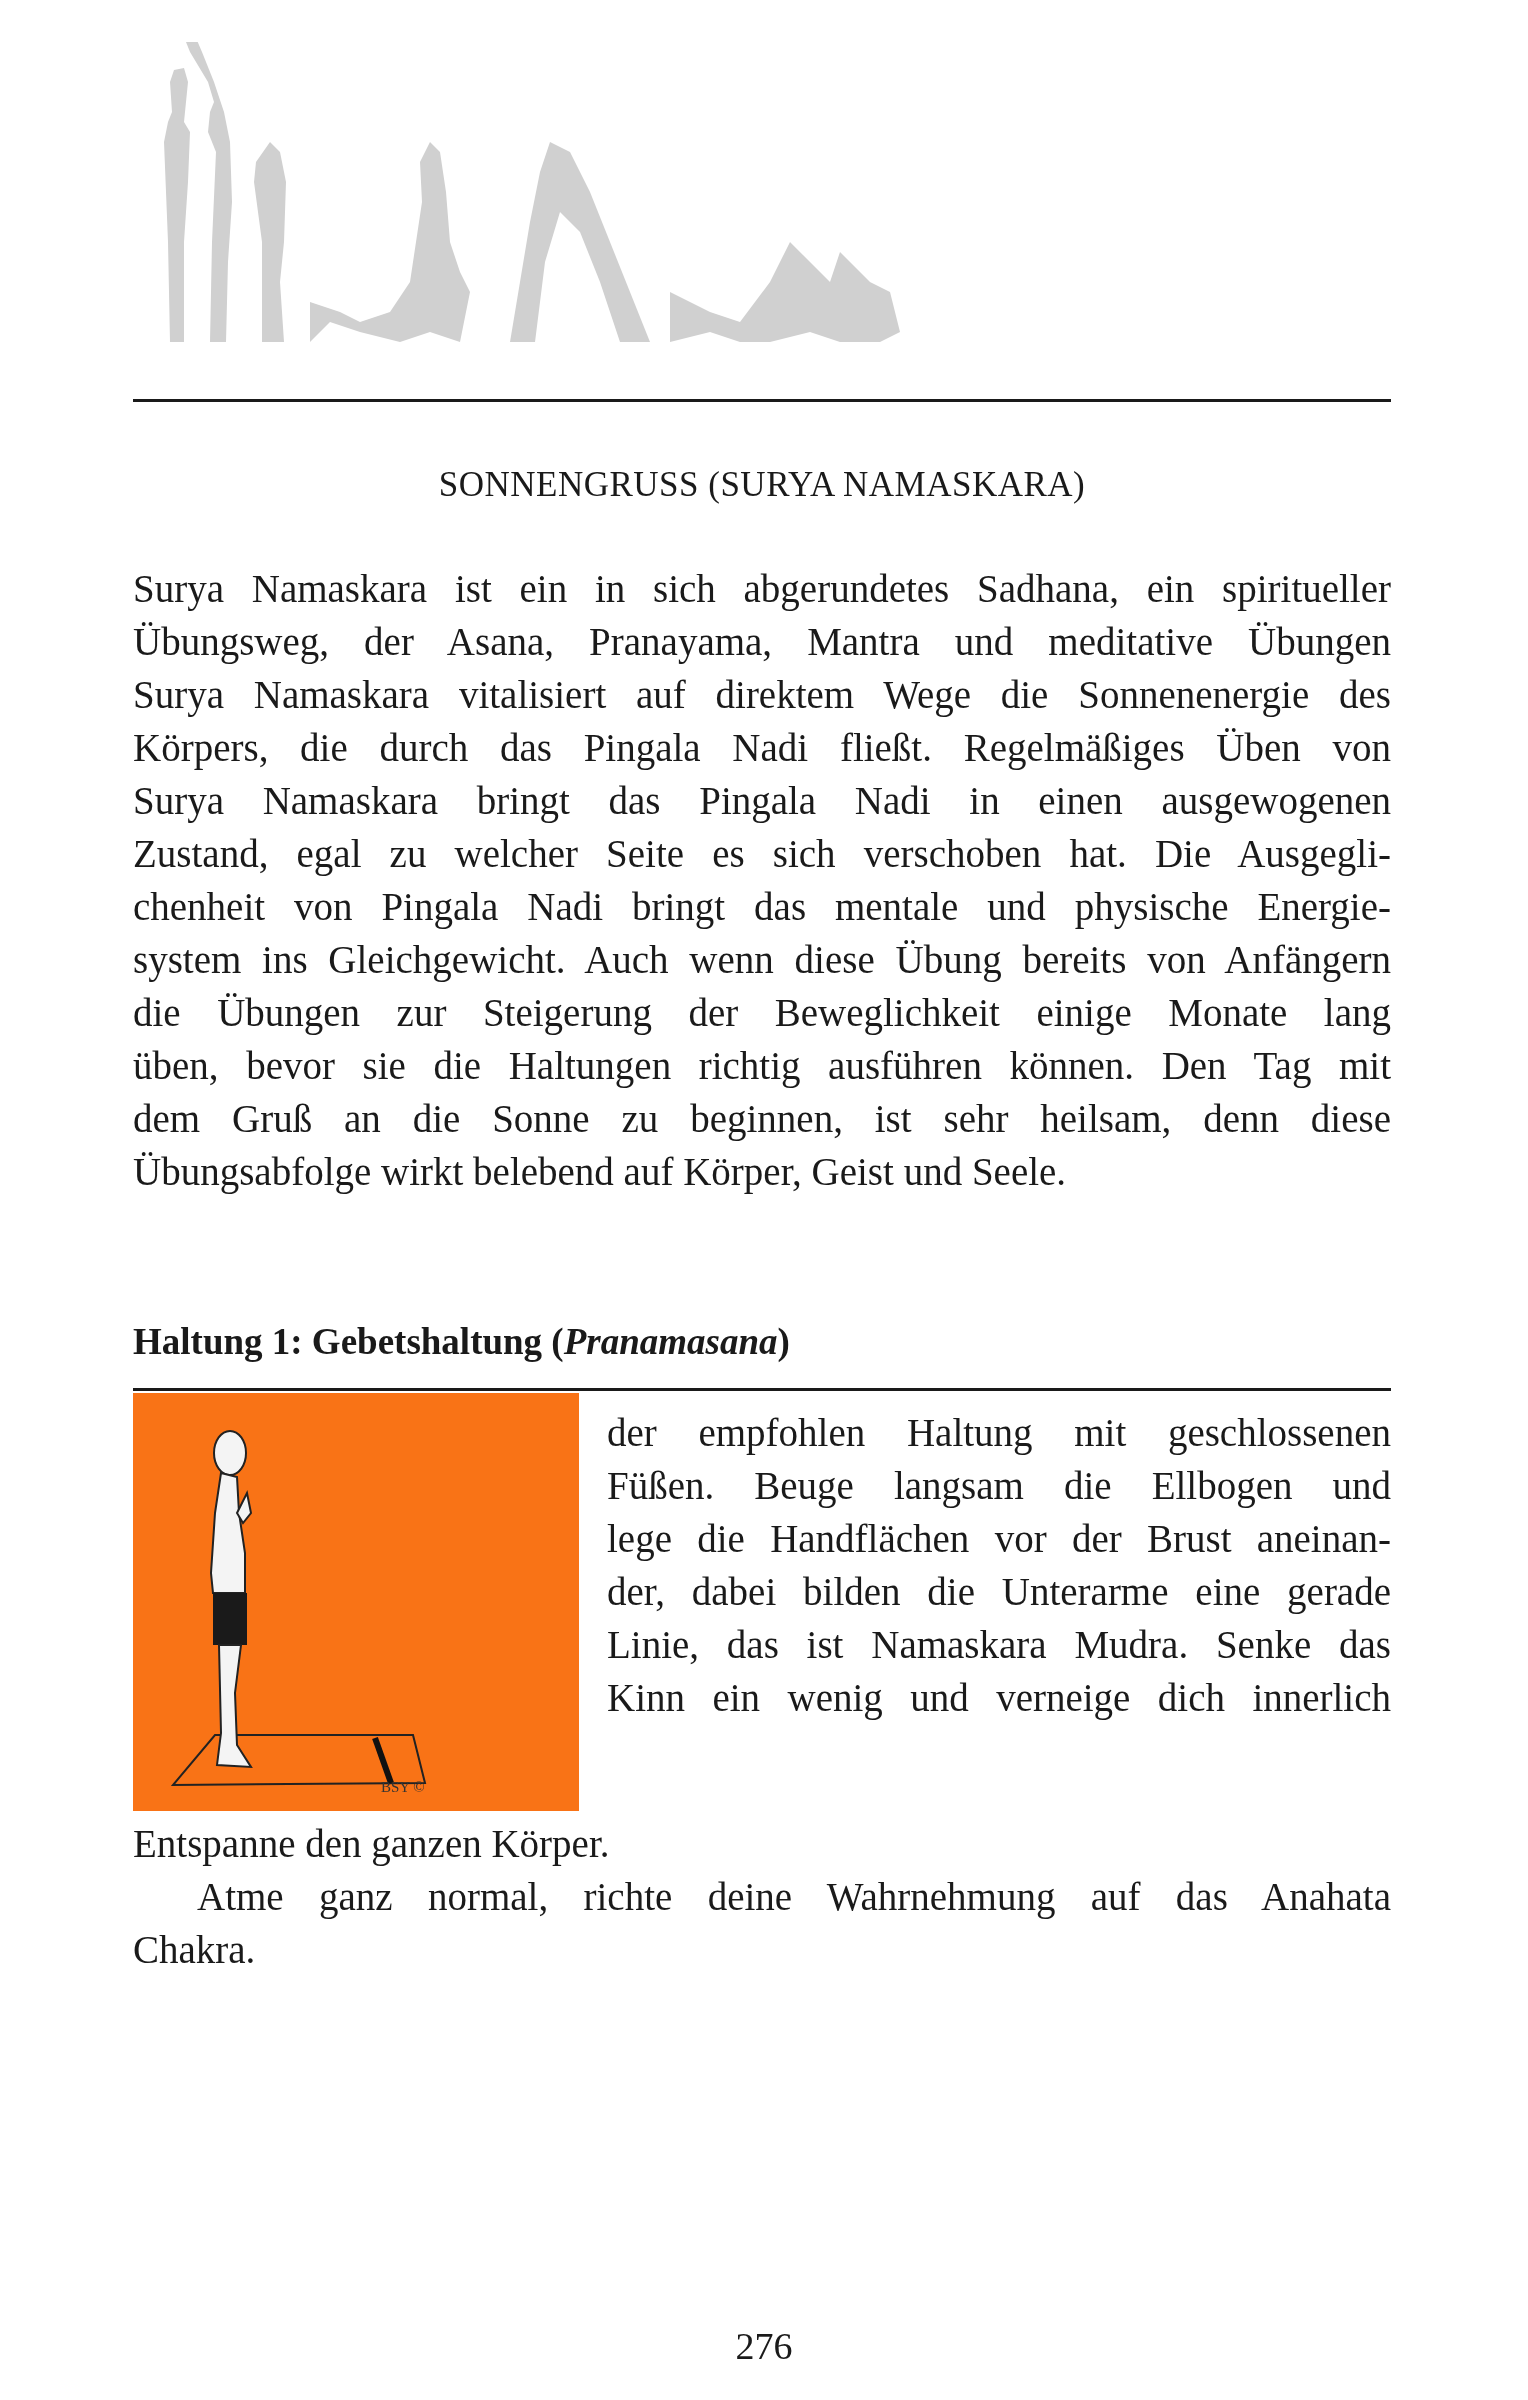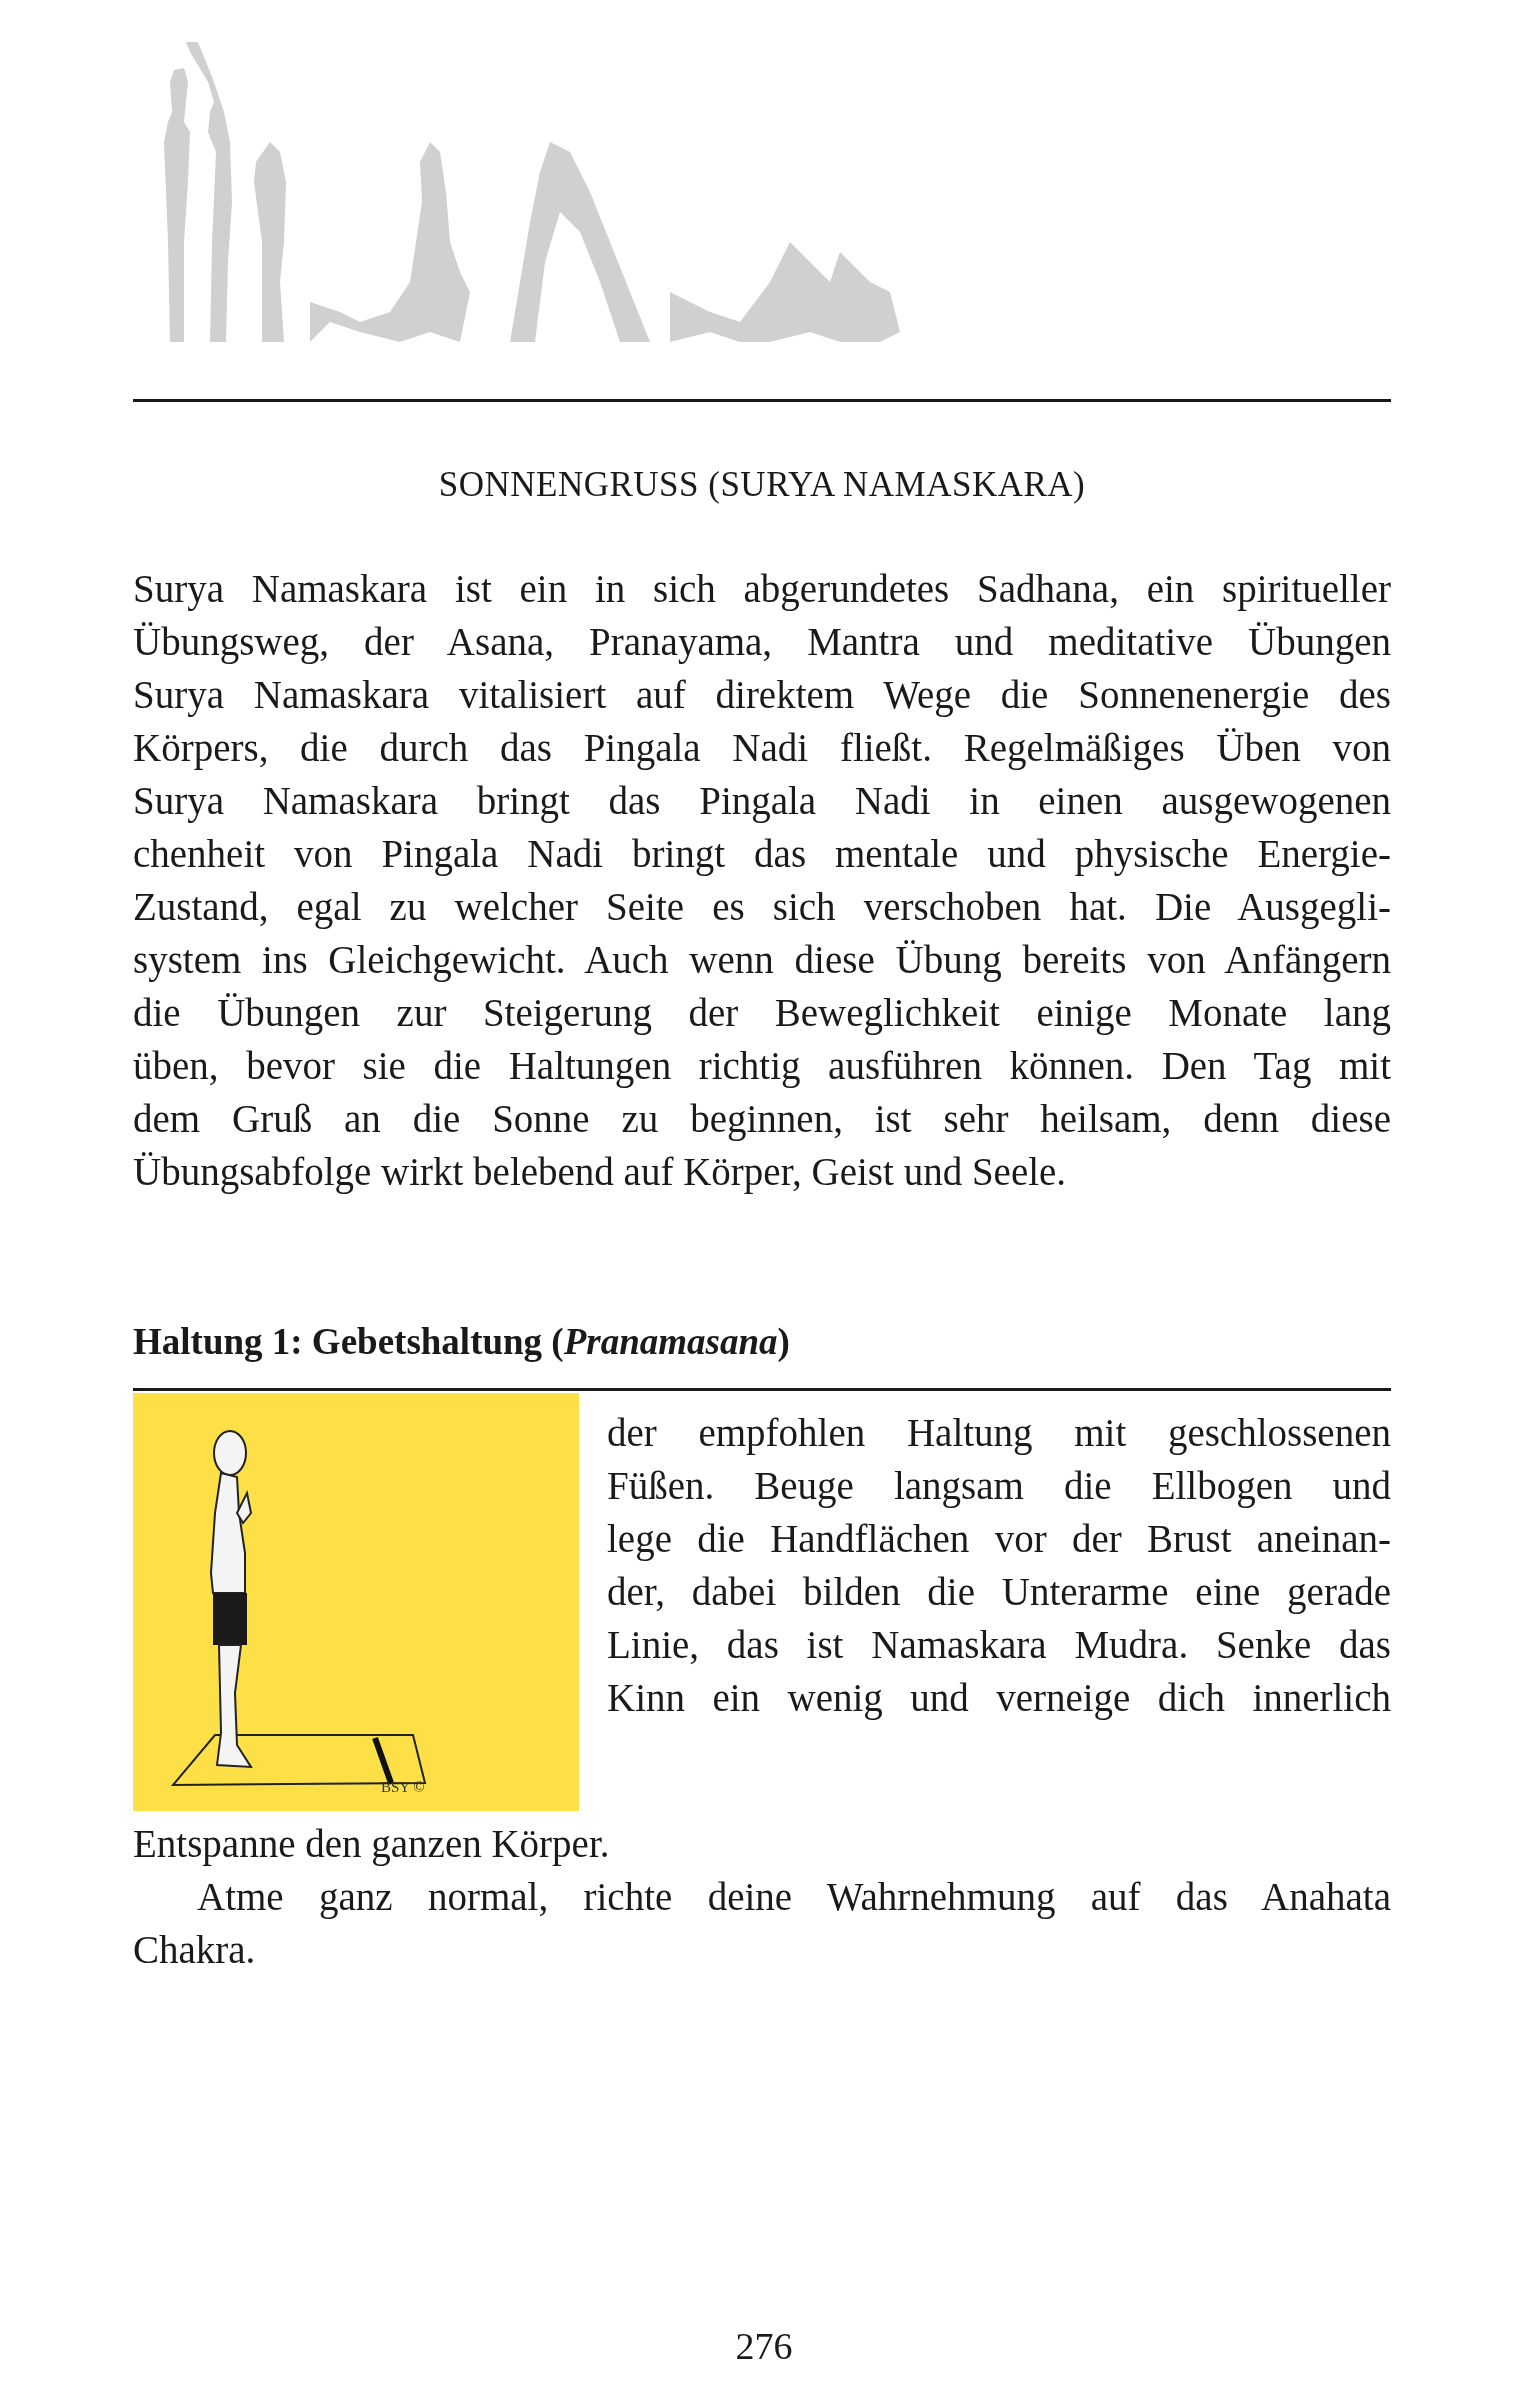--- a/index.html
+++ b/index.html
@@ -16,21 +16,21 @@
 
   .intro { position: absolute; left: 133px; top: 560px; width: 1258px;
            font-size: 39px; line-height: 53px; text-align: justify; margin: 0; }
   .intro .line { display: block; text-align: justify; text-align-last: justify; white-space: nowrap; }
   .intro .line.last { text-align-last: left; }
 
   .section-heading { position: absolute; left: 133px; top: 1318px; font-size: 37px; font-weight: bold; }
   .section-heading i { font-style: italic; }
   .section-rule { position: absolute; left: 133px; top: 1386px; width: 1258px; height: 3px; background: #1a1a1a; }
 
-  .figure-box { position: absolute; left: 133px; top: 1391px; width: 446px; height: 418px; background: #fde047; }
+  .figure-box { position: absolute; left: 133px; top: 1391px; width: 446px; height: 418px; background: #f97316; }
   .figure-box svg { position: absolute; left: 0; top: 0; width: 446px; height: 418px; }
   .figure-credit { position: absolute; left: 248px; top: 386px; font-size: 15px; color: #333; }
 
   .pose-text { position: absolute; left: 607px; top: 1404px; width: 784px;
                font-size: 39px; line-height: 53px; }
   .pose-text .line { display: block; white-space: nowrap; text-align: justify; text-align-last: justify; }
 
   .after-text { position: absolute; left: 133px; top: 1815px; width: 1258px; font-size: 39px; line-height: 53px; }
   .after-text .line { display: block; white-space: nowrap; }
   .after-text .indent { padding-left: 64px; text-align: justify; text-align-last: justify; }
@@ -63,22 +63,22 @@
   <div class="header-rule"></div>
 
   <div class="chapter-title">SONNENGRUSS (SURYA NAMASKARA)</div>
 
   <div class="intro">
     <span class="line">Surya Namaskara ist ein in sich abgerundetes Sadhana, ein spiritueller</span>
     <span class="line">Übungsweg, der Asana, Pranayama, Mantra und meditative Übungen</span>
     <span class="line">Surya Namaskara vitalisiert auf direktem Wege die Sonnenenergie des</span>
     <span class="line">Körpers, die durch das Pingala Nadi fließt. Regelmäßiges Üben von</span>
     <span class="line">Surya Namaskara bringt das Pingala Nadi in einen ausgewogenen</span>
+    <span class="line">Zustand, egal zu welcher Seite es sich verschoben hat. Die Ausgegli-</span>
     <span class="line">chenheit von Pingala Nadi bringt das mentale und physische Energie-</span>
-    <span class="line">Zustand, egal zu welcher Seite es sich verschoben hat. Die Ausgegli-</span>
     <span class="line">system ins Gleichgewicht. Auch wenn diese Übung bereits von Anfängern</span>
     <span class="line">die Übungen zur Steigerung der Beweglichkeit einige Monate lang</span>
     <span class="line">üben, bevor sie die Haltungen richtig ausführen können. Den Tag mit</span>
     <span class="line">dem Gruß an die Sonne zu beginnen, ist sehr heilsam, denn diese</span>
     <span class="line last">Übungsabfolge wirkt belebend auf Körper, Geist und Seele.</span>
   </div>
 
   <div class="section-heading"><span>Haltung 1: Gebetshaltung (</span><i>Pranamasana</i><span>)</span></div>
   <div class="section-rule"></div>
 

